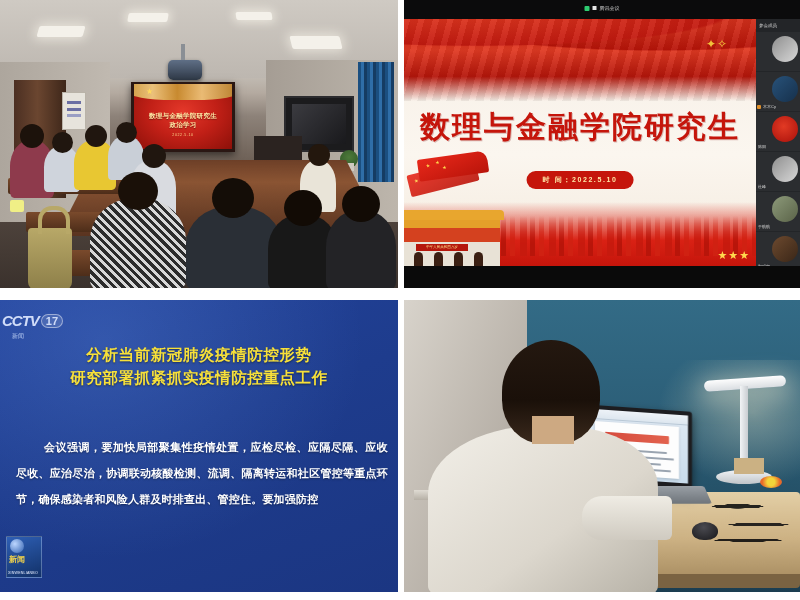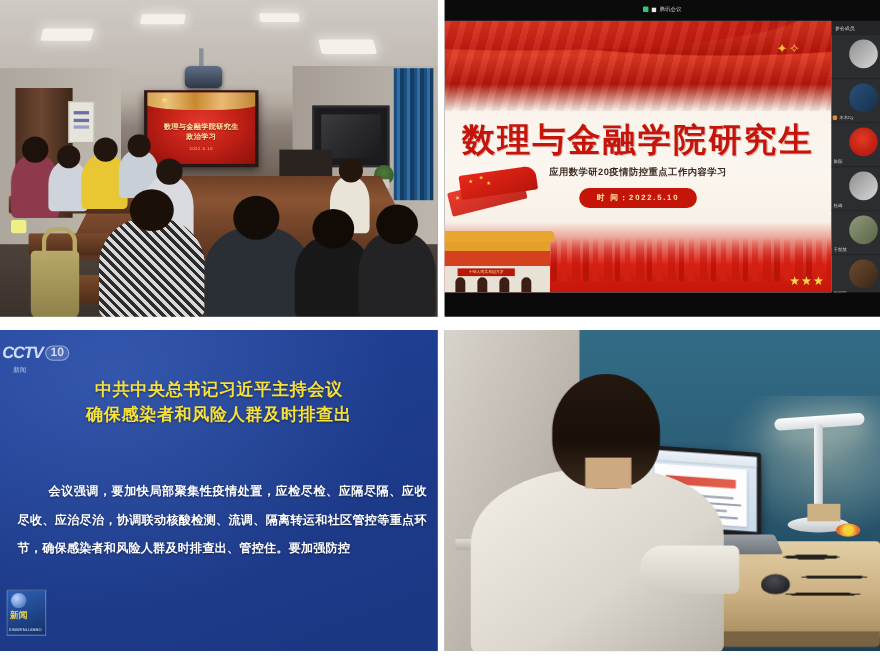--- a/index.html
+++ b/index.html
@@ -347,21 +347,20 @@
             <span class="st" style="left:6px;top:4px;">★</span>
           </div>
         <div class="flag f1">
           <span class="st" style="left:8px;top:4px;">★</span>
           <span class="st" style="left:18px;top:2px;">★</span>
           <span class="st" style="left:24px;top:8px;">★</span>
         </div>
       </div>
 
       <div class="slide-title">数理与金融学院研究生</div>
-      <div class="slide-sub">应用数学研20疫情防控重点工作内容学习</div>
       <div class="date-badge">时  间：2022.5.10</div>
 
       <div class="skyline">
         <div class="sky-bars"></div>
       </div>
       <div class="tiananmen">
         <div class="roof"></div>
         <div class="plaque">中华人民共和国万岁</div>
         <div class="arch" style="left:10px;"></div>
         <div class="arch" style="left:30px;"></div>
@@ -402,27 +401,27 @@
       </div>
     </div>
     <div class="slide-bottom"></div>
   </div>
 
   <div class="panel" id="p-news">
     <div class="news-bg"></div>
 
     <div class="cctv-logo">
       <span class="v">CCTV</span>
-      <span class="num">10</span>
+      <span class="num">17</span>
     </div>
     <div class="cctv-sub">新闻</div>
 
     <div class="news-head">
-      <div>中共中央总书记习近平主持会议</div>
-      <div>确保感染者和风险人群及时排查出</div>
+      <div>分析当前新冠肺炎疫情防控形势</div>
+      <div>研究部署抓紧抓实疫情防控重点工作</div>
     </div>
 
     <div class="news-body">会议强调，要加快局部聚集性疫情处置，应检尽检、应隔尽隔、应收尽收、应治尽治，协调联动核酸检测、流调、隔离转运和社区管控等重点环节，确保感染者和风险人群及时排查出、管控住。要加强防控</div>
 
     <div class="xwlb">
       <span class="globe"></span>
       <span class="cn">新闻</span>
       <span class="en">XINWENLIANBO</span>
     </div>
   </div>

